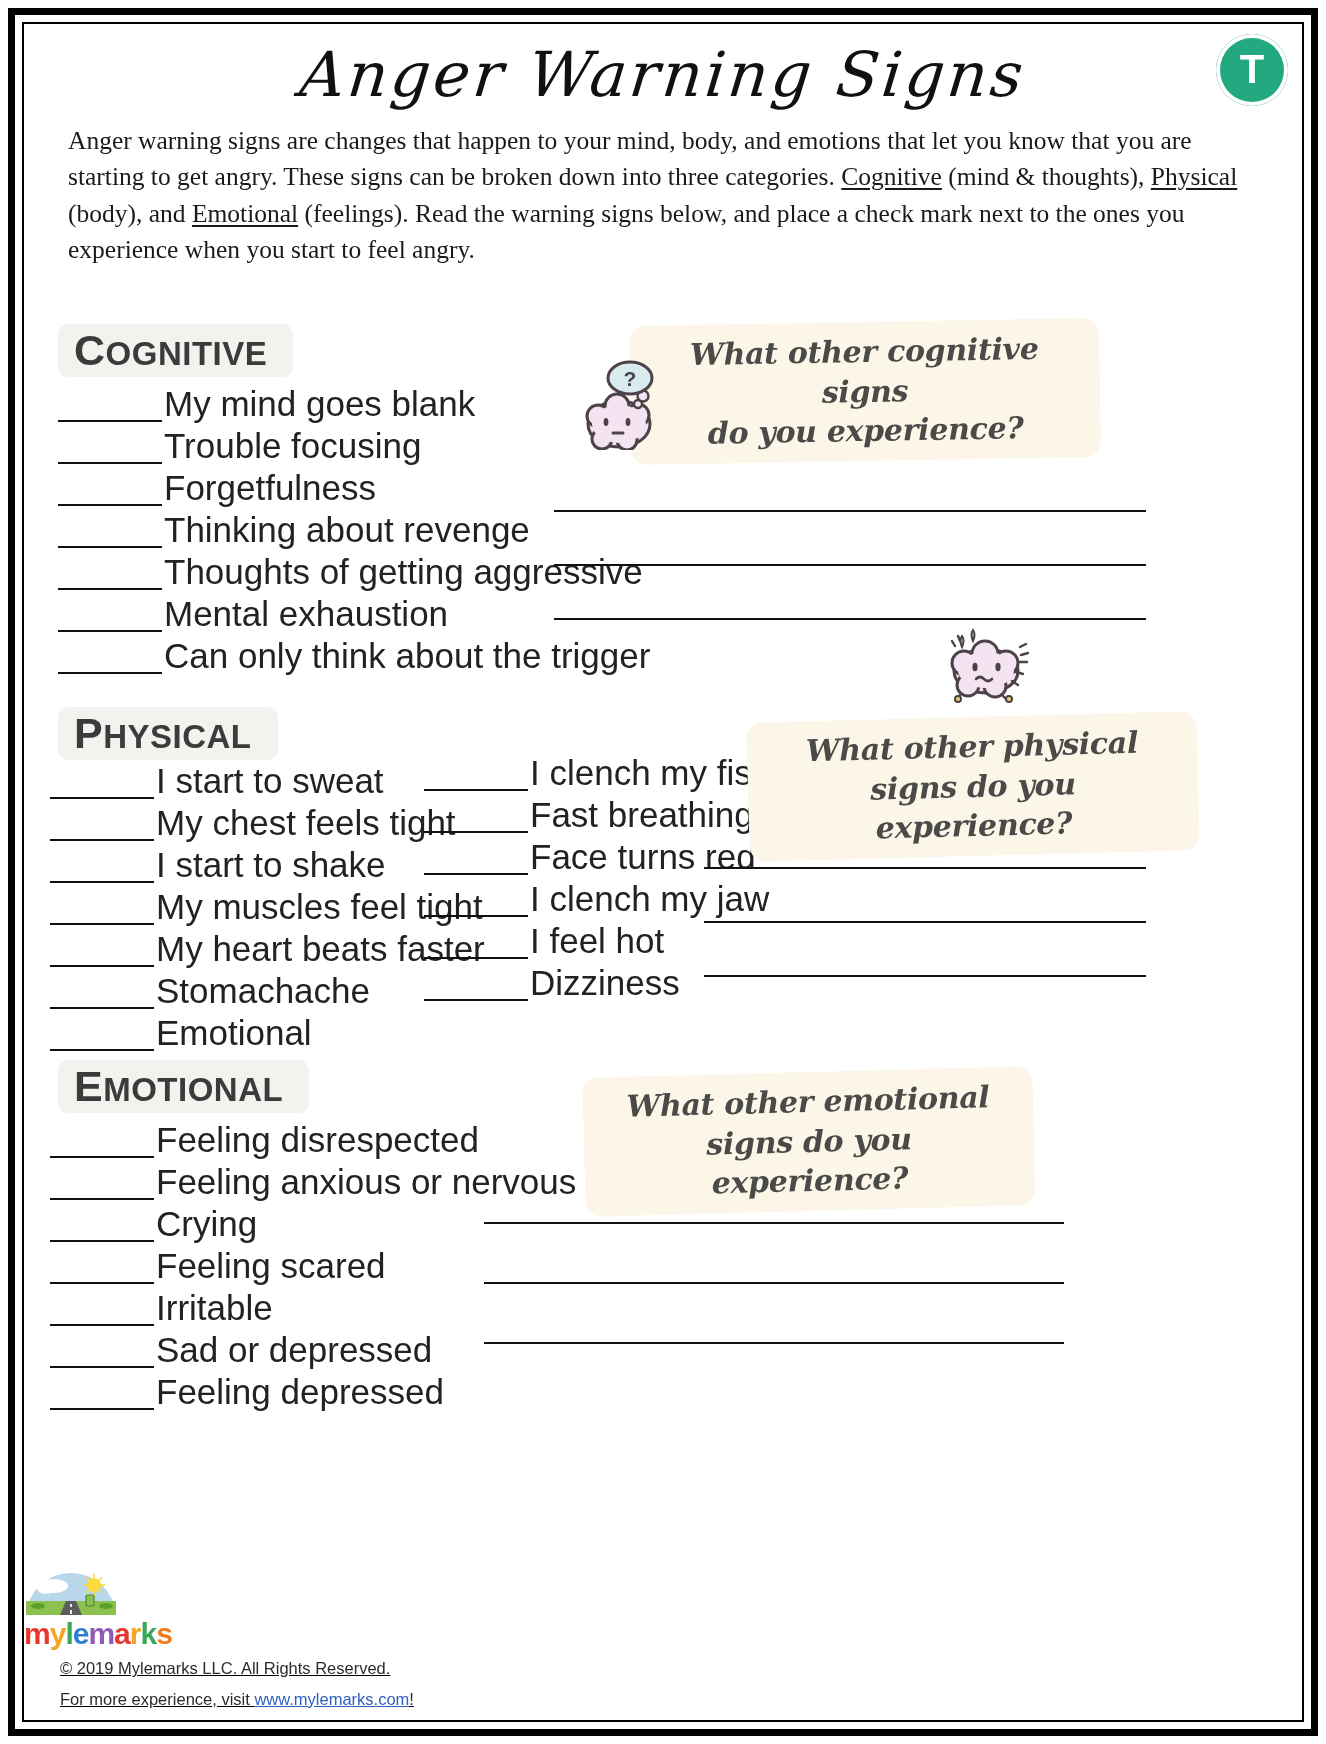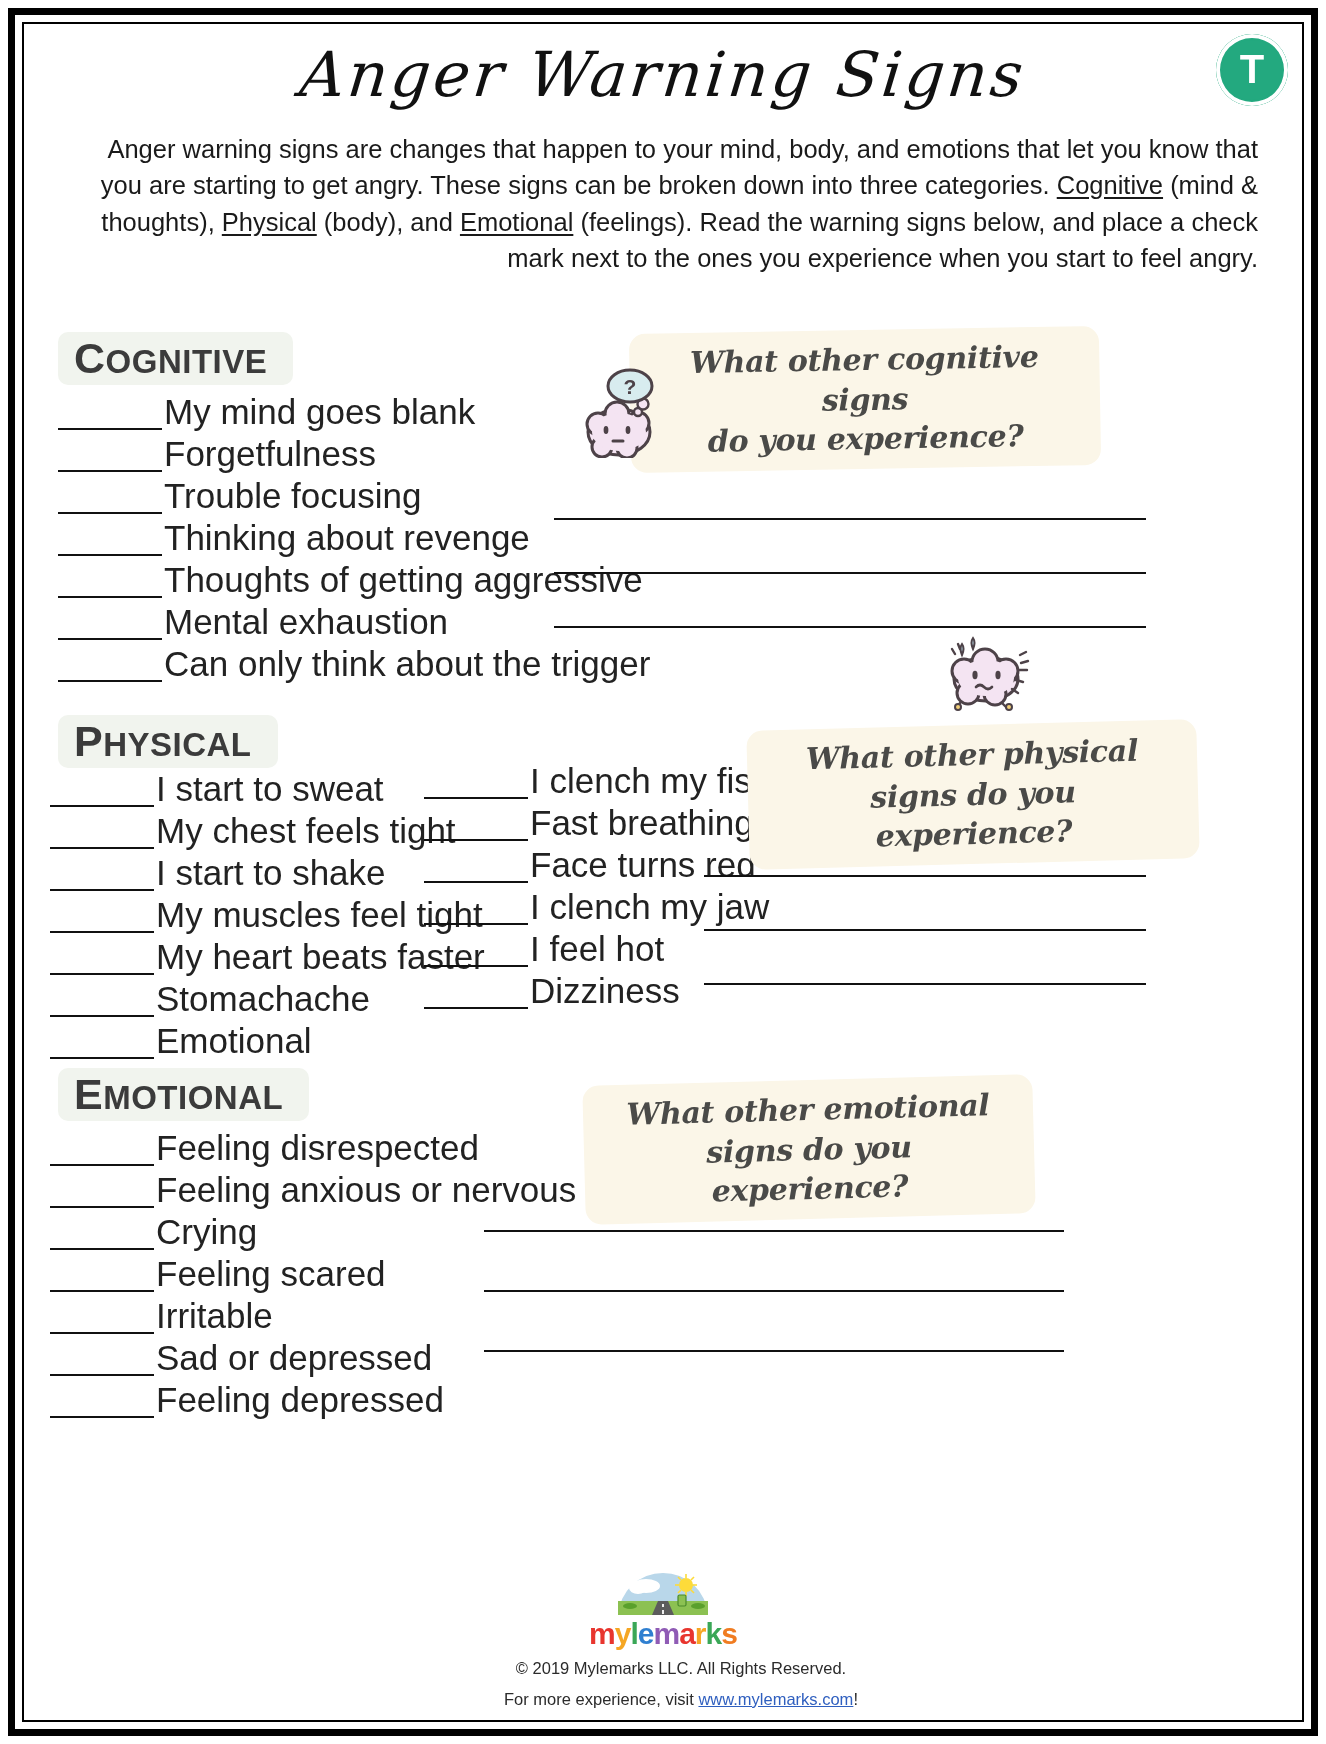--- a/index.html
+++ b/index.html
@@ -64,26 +64,26 @@
   .logo-badge span {
     color: #ffffff;
     font-weight: bold;
     font-size: 40px;
     font-family: "Liberation Sans", sans-serif;
     line-height: 1;
     margin-top: -2px;
   }
 
   .intro {
-    margin: 24px 44px 0 44px;
-    text-align: right;
+    margin: 16px 44px 0 44px;
+    text-align: left;
     font-size: 25.5px;
     line-height: 1.42;
     color: #1a1a1a;
-    font-family: Liberation Sans, sans-serif;
+    font-family: Liberation Serif, serif;
     font-weight: 300;
   }
   .intro u { text-decoration: underline; text-underline-offset: 3px; }
 
   
   .section { position: relative; }
   .sec-head {
     display: inline-block;
     position: relative;
     padding: 5px 26px 5px 16px;
@@ -144,21 +144,22 @@
 
   
   .brain { position: absolute; }
 
   
   .footer {
     position: absolute;
     bottom: 10px;
     left: 0;
     right: 0;
-    text-align: center;
+    text-align: left;
+    text-decoration: underline;
   }
   .ml-logo { display: inline-block; }
   .ml-word { font-family: "Liberation Sans", sans-serif; font-weight: bold; font-size: 30px; line-height: 1; letter-spacing: -1px; }
   .ml-word i { font-style: normal; }
   .c1 { color: #e8352e; } .c2 { color: #f5a623; } .c3 { color: #3aa757; }
   .c4 { color: #2f7fd0; } .c5 { color: #8f5bb5; } .c6 { color: #e8352e; }
   .c7 { color: #f5a623; } .c8 { color: #3aa757; }
   .c10 { color: #f07c21; }
   .copy {
     font-size: 16.5px;
@@ -197,25 +198,25 @@
         <span class="big">C</span><span class="sc">OGNITIVE</span>
       </div>
 
       <div style="position:absolute; left:34px; top:62px; width:520px;">
         <div class="item">
             <span class="blank"></span>
             <span class="item-label">My mind goes blank</span>
           </div>
         <div class="item">
             <span class="blank"></span>
+            <span class="item-label">Trouble focusing</span>
+          </div>
+        <div class="item">
+            <span class="blank"></span>
             <span class="item-label">Forgetfulness</span>
-          </div>
-        <div class="item">
-            <span class="blank"></span>
-            <span class="item-label">Trouble focusing</span>
           </div>
         <div class="item">
             <span class="blank"></span>
             <span class="item-label">Thinking about revenge</span>
           </div>
         <div class="item">
             <span class="blank"></span>
             <span class="item-label">Thoughts of getting aggressive</span>
           </div>
         <div class="item">

